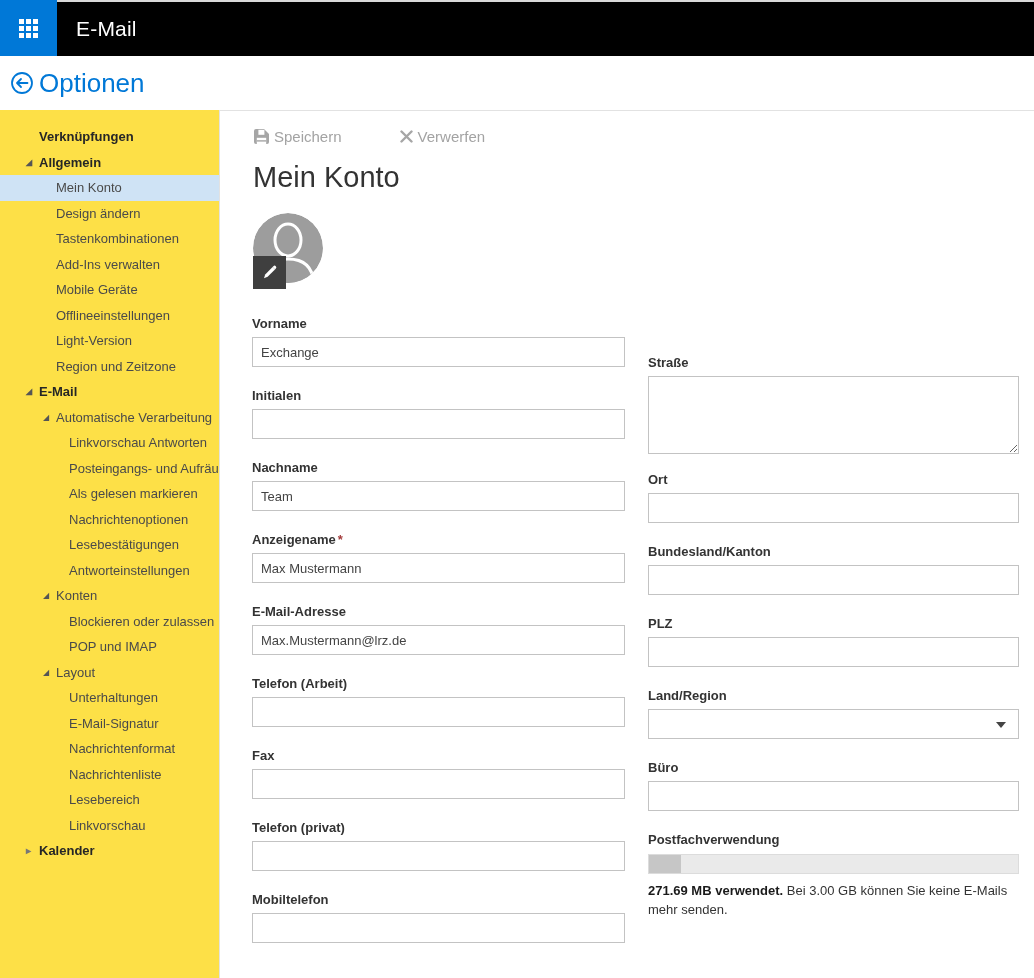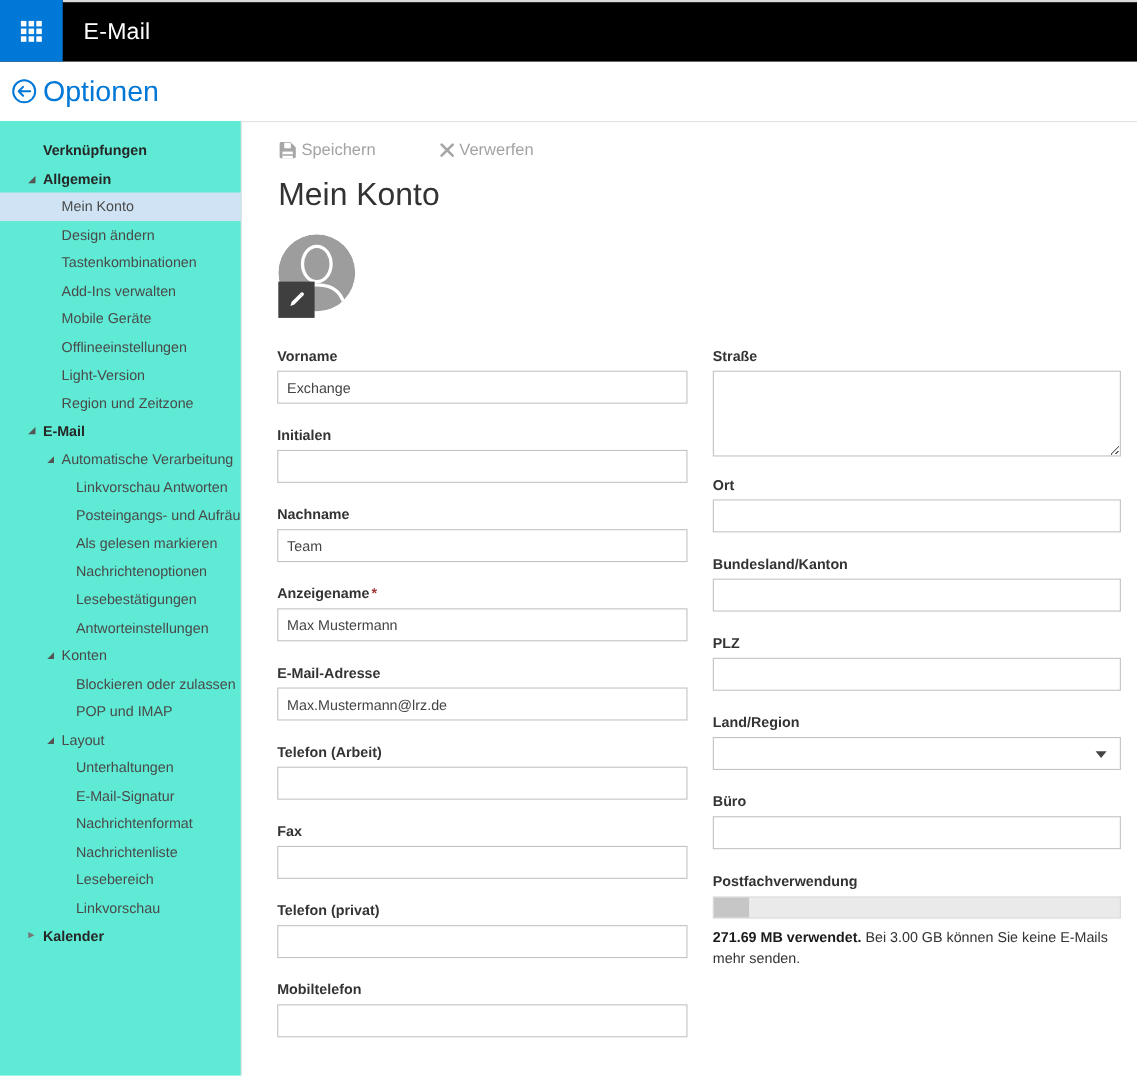--- a/index.html
+++ b/index.html
@@ -16,21 +16,21 @@
   .waffle-grid{display:grid;grid-template-columns:repeat(3,5px);grid-gap:2px;}
   .waffle-grid span{width:5px;height:5px;background:#fff;}
   .app-title{position:absolute;left:76px;top:0;height:56px;line-height:58px;
     color:#fff;font-size:21px;font-weight:400;letter-spacing:.2px;}
   
   .options-row{position:absolute;top:56px;left:0;height:54px;display:flex;
     align-items:center;padding-left:10px;cursor:pointer;}
   .options-label{color:#0078d7;font-size:26px;margin-left:5px;}
   
   .sidebar{position:absolute;top:110px;left:0;width:219px;bottom:0;padding-top:14px;
-    background:#5eead4;overflow:hidden;}
+    background:#fde047;overflow:hidden;}
   .side-item{position:relative;height:25.5px;line-height:25.5px;font-size:13px;
     color:#4a4a4a;cursor:pointer;white-space:nowrap;overflow:hidden;}
   .side-item.bold{font-weight:bold;color:#262626;}
   .side-item.selected{background:#cfe3f5;}
   .side-item.lvl1{padding-left:39px;}
   .side-item.lvl2{padding-left:56px;}
   .side-item.lvl3{padding-left:69px;}
   .marker{position:absolute;top:0;line-height:25.5px;font-size:8px;color:#555;}
   .marker.collapsed{font-size:10px;color:#777;}
   .lvl1 > .marker{left:26px;}
@@ -42,21 +42,21 @@
   .tbtn{display:flex;align-items:center;gap:5px;color:#a3a3a3;font-size:15px;cursor:pointer;}
   .page-title{position:absolute;top:50px;left:33px;font-size:29px;font-weight:300;color:#333;}
   
   .avatar-wrap{position:absolute;top:102px;left:33px;width:70px;height:70px;}
   .edit-badge{position:absolute;left:0;top:43px;width:33px;height:33px;background:#3f3f3f;
     display:flex;align-items:center;justify-content:center;cursor:pointer;}
   
   .col-left{position:absolute;top:205px;left:32px;width:373px;}
   .col-right{position:absolute;top:205px;left:428px;width:371px;}
   .field{margin-bottom:21px;}
-  .field.ta{margin-bottom:18px;}
+  .field.ta{margin-bottom:18px;margin-top:39px;}
   .flabel{font-size:13px;color:#333;margin-bottom:5px;height:16px;font-weight:bold;}
   .req{color:#a33a3a;margin-left:2px;}
   .finput{box-sizing:border-box;display:block;width:100%;height:30px;border:1px solid #c3c3c3;
     padding:0 8px;font-size:13px;color:#444;font-family:inherit;background:#fff;border-radius:0;}
   .ftext{box-sizing:border-box;display:block;width:100%;height:78px;border:1px solid #c3c3c3;
     padding:5px 8px;font-size:13px;color:#444;font-family:inherit;resize:both;border-radius:0;}
   .select-box{box-sizing:border-box;position:relative;width:100%;height:30px;
     border:1px solid #c3c3c3;background:#fff;cursor:pointer;}
   .select-caret{position:absolute;right:12px;top:12px;width:0;height:0;
     border-left:5px solid transparent;border-right:5px solid transparent;border-top:6px solid #444;}

